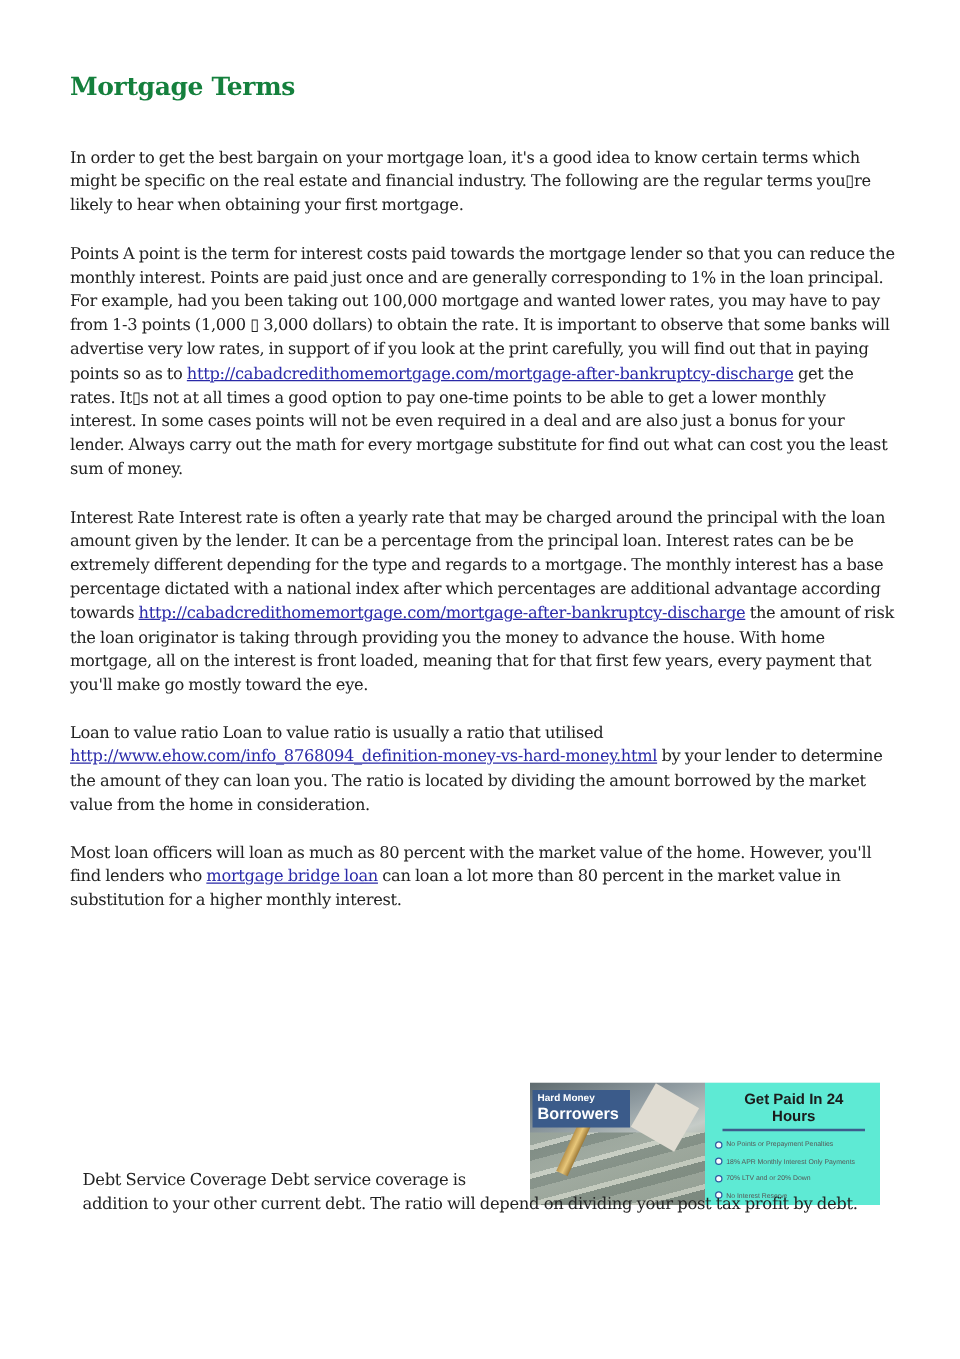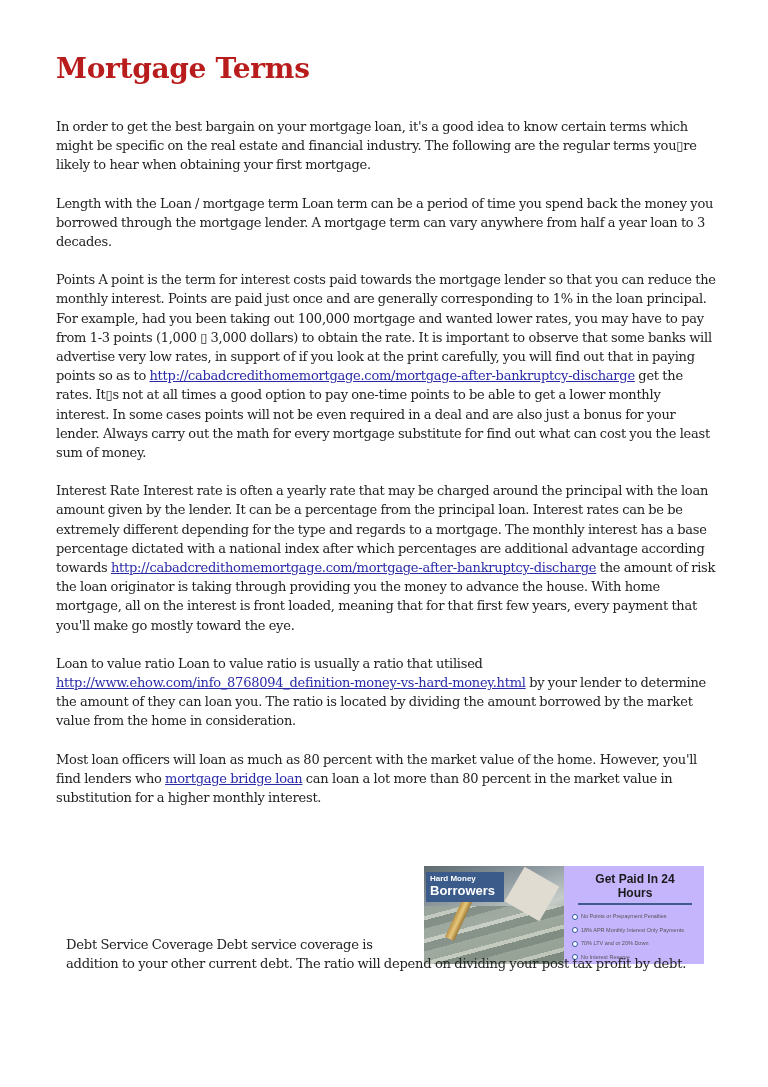--- a/index.html
+++ b/index.html
@@ -4,22 +4,22 @@
   <style>
     html, body { margin: 0; padding: 0; background: #ffffff; }
     body { width: 768px; height: 1087px; position: relative; overflow: hidden; }
     .page {
       position: absolute; left: 56px; top: 56px; width: 660px;
       font-family: "DejaVu Serif", "Liberation Serif", serif;
       color: #222222;
     }
     .title {
       font-family: "DejaVu Serif", serif;
-      font-weight: bold; font-size: 28px; letter-spacing: -0.3px;
-      margin: 0 0 35px 0; line-height: 26px; color: #b91c1c;
+      font-weight: bold; font-size: 20px; letter-spacing: -0.3px;
+      margin: 0 0 35px 0; line-height: 26px; color: #15803d;
     }
     .para {
       font-size: 13px; line-height: 19.2px; margin: 0 0 19px 0;
       letter-spacing: -0.25px; word-spacing: -0.4px;
     }
     a.link { color: #2a2aa8; text-decoration: underline; }
     .ad {
       position: absolute; left: 424px; top: 866px; width: 280px; height: 98px;
       display: flex; background: #f3f3f1; overflow: hidden;
       font-family: "Liberation Sans", sans-serif;
@@ -40,21 +40,21 @@
     .ad-photo .tag {
       position: absolute; left: 88px; top: 8px; width: 40px; height: 40px;
       background: #e0dcd2; transform: rotate(30deg);
     }
     .ad-badge {
       position: absolute; left: 2px; top: 6px; width: 78px; height: 30px;
       background: #3b5b8a; color: #fff; padding: 2px 4px; box-sizing: border-box;
     }
     .ad-badge .l1 { font-size: 8px; font-weight: bold; line-height: 10px; }
     .ad-badge .l2 { font-size: 13px; font-weight: bold; line-height: 14px; }
-    .ad-text { flex: 1; padding: 6px 6px 0 8px; background: #c4b5fd; }
+    .ad-text { flex: 1; padding: 6px 6px 0 8px; background: #5eead4; }
     .ad-heading {
       font-size: 12px; font-weight: bold; color: #1b1b1b; text-align: center;
       padding-bottom: 3px; border-bottom: 2px solid #3e5c8c; margin: 0 6px 5px 6px;
     }
     .ad-bullet { font-size: 5.5px; color: #555; line-height: 13.5px; white-space: nowrap; }
     .ad-bullet .dot {
       display: inline-block; width: 4px; height: 4px; border: 1.5px solid #2f5aa0; border-radius: 50%;
       vertical-align: middle; margin-right: 3px; background: #fff;
     }
     .debt {
@@ -64,21 +64,20 @@
     }
   </style>
 </head>
 <body>
 
 <div class="page">
   <h1 class="title">Mortgage Terms</h1>
 
   <p class="para">In order to get the best bargain on your mortgage loan, it's a good idea to know certain terms which might be specific on the real estate and financial industry. The following are the regular terms you▯re likely to hear when obtaining your first mortgage.</p>
 
-  <p class="para">Length with the Loan / mortgage term Loan term can be a period of time you spend back the money you borrowed through the mortgage lender. A mortgage term can vary anywhere from half a year loan to 3 decades.</p>
 
   <p class="para"><span>Points A point is the term for interest costs paid towards the mortgage lender so that you can reduce the monthly interest. Points are paid just once and are generally corresponding to 1% in the loan principal. For example, had you been taking out 100,000 mortgage and wanted lower rates, you may have to pay from 1-3 points (1,000 ▯ 3,000 dollars) to obtain the rate. It is important to observe that some banks will advertise very low rates, in support of if you look at the print carefully, you will find out that in paying points so as to </span><a class="link" href="#">http://cabadcredithomemortgage.com/mortgage-after-bankruptcy-discharge</a><span> get the rates. It▯s not at all times a good option to pay one-time points to be able to get a lower monthly interest. In some cases points will not be even required in a deal and are also just a bonus for your lender. Always carry out the math for every mortgage substitute for find out what can cost you the least sum of money.</span></p>
 
   <p class="para"><span>Interest Rate Interest rate is often a yearly rate that may be charged around the principal with the loan amount given by the lender. It can be a percentage from the principal loan. Interest rates can be be extremely different depending for the type and regards to a mortgage. The monthly interest has a base percentage dictated with a national index after which percentages are additional advantage according towards </span><a class="link" href="#">http://cabadcredithomemortgage.com/mortgage-after-bankruptcy-discharge</a><span> the amount of risk the loan originator is taking through providing you the money to advance the house. With home mortgage, all on the interest is front loaded, meaning that for that first few years, every payment that you'll make go mostly toward the eye.</span></p>
 
   <p class="para"><span>Loan to value ratio Loan to value ratio is usually a ratio that utilised </span><a class="link" href="#">http://www.ehow.com/info_8768094_definition-money-vs-hard-money.html</a><span> by your lender to determine the amount of they can loan you. The ratio is located by dividing the amount borrowed by the market value from the home in consideration.</span></p>
 
   <p class="para"><span>Most loan officers will loan as much as 80 percent with the market value of the home. However, you'll find lenders who </span><a class="link" href="#">mortgage bridge loan</a><span> can loan a lot more than 80 percent in the market value in substitution for a higher monthly interest.</span></p>
 </div>
 

